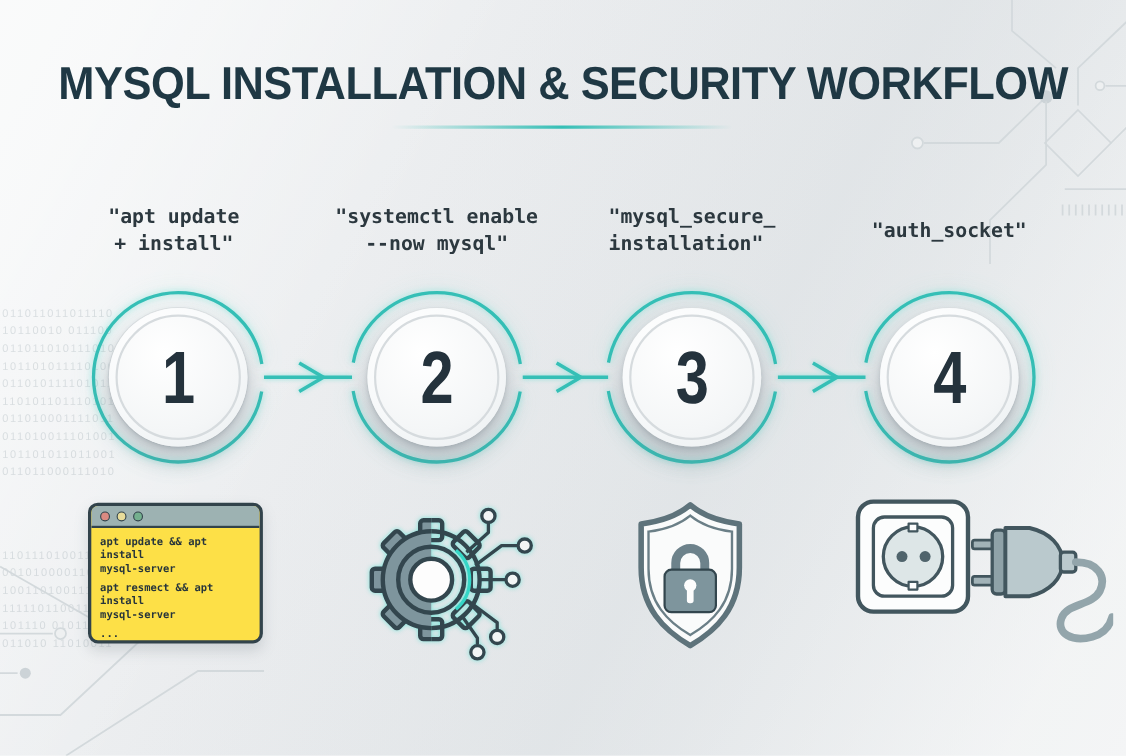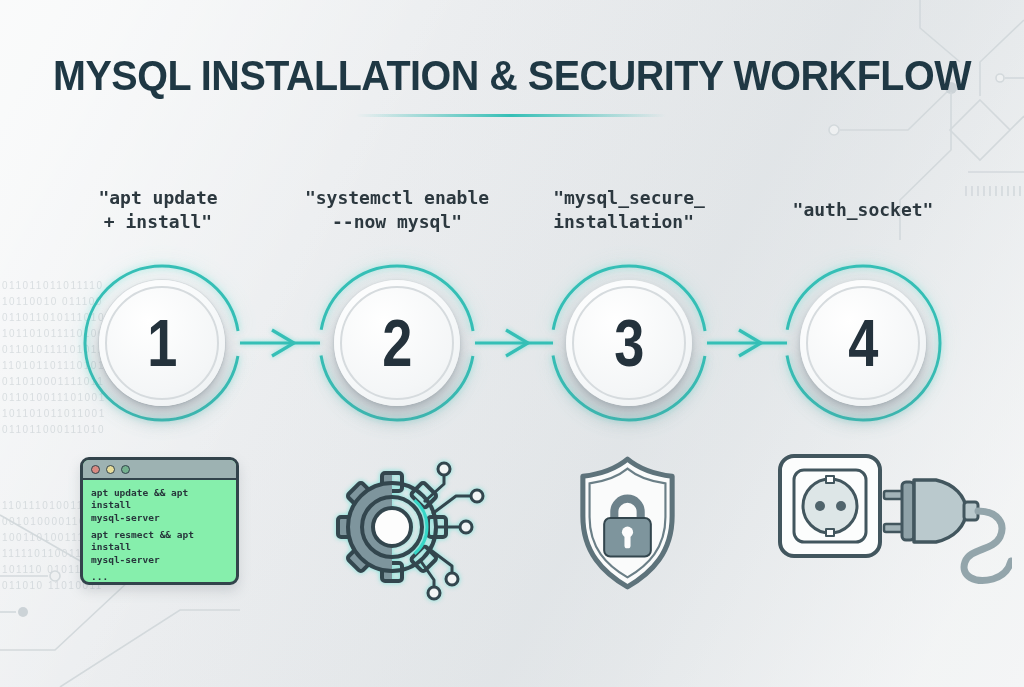--- a/index.html
+++ b/index.html
@@ -80,21 +80,21 @@
 
   
   .arrow-svg { position:absolute; top:323px; height:40px;
     filter:drop-shadow(0 0 2.5px rgba(84,220,206,.6)); }
   .arrow-svg line, .arrow-svg polyline { stroke:var(--accent-teal,#35bfb6); stroke-width:3.2; fill:none; }
   .arr-1 { left:240px; width:80px; } .arr-2 { left:475px; width:78px; } .arr-3 { left:707px; width:80px; }
 
   
   .terminal {
     position:absolute; left:80px; top:457px; width:159px; height:128px;
-    background:#86efac; border:3px solid var(--terminal-border,#32434b); border-radius:9px;
+    background:#fde047; border:3px solid var(--terminal-border,#32434b); border-radius:9px;
     box-shadow:0 6px 12px rgba(120,130,140,.25); overflow:hidden;
   }
   .terminal-header {
     height:20px; background:var(--terminal-header,#9db2b2);
     border-bottom:2.5px solid var(--terminal-border,#32434b);
     display:flex; align-items:center; gap:6px; padding-left:8px;
   }
   .tdot { width:9px; height:9px; border-radius:50%; border:1.5px solid #32434b; }
   .tdot.red { background:var(--dot-red,#d98a82); }
   .tdot.yellow { background:var(--dot-yellow,#e7dc9a); }

